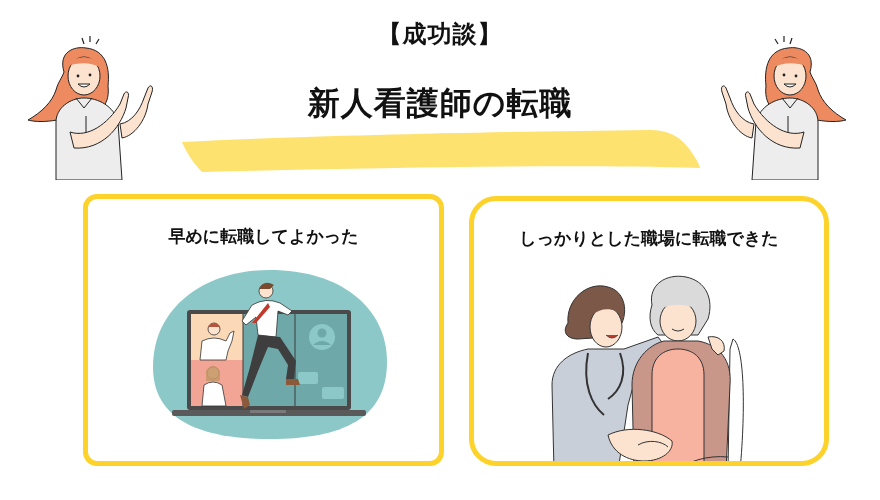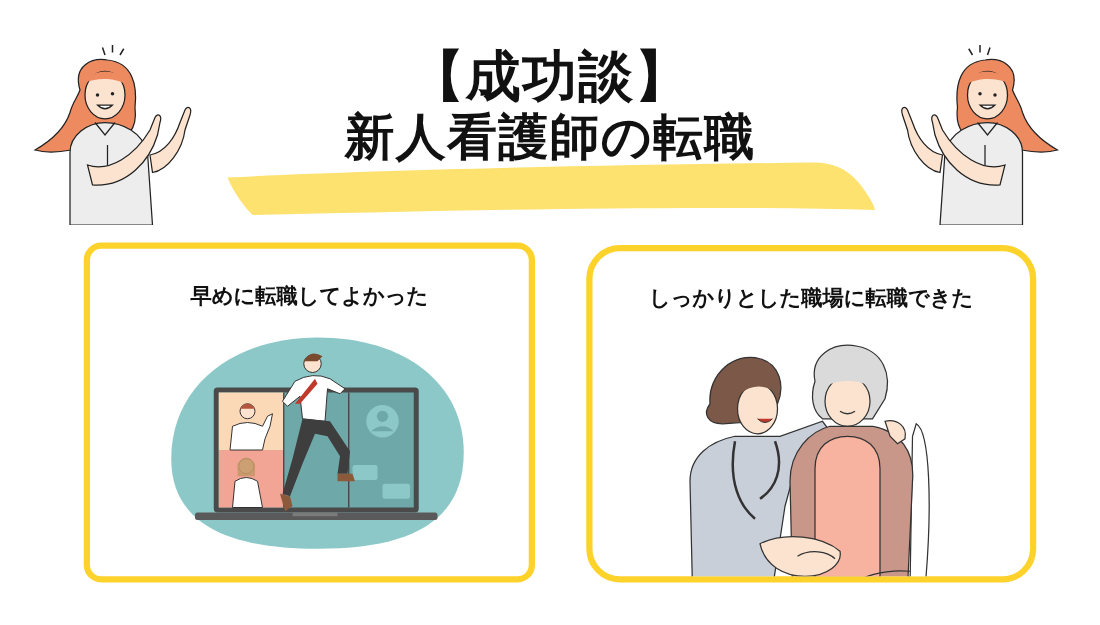--- a/index.html
+++ b/index.html
@@ -2,29 +2,29 @@
 <html><head>
 <meta charset="utf-8">
 <style>
   * { box-sizing: border-box; margin: 0; padding: 0; }
   html, body { width: 880px; height: 500px; background: #ffffff; overflow: hidden; }
   body { position: relative; font-family: "DejaVu Sans", "Liberation Sans", sans-serif; color: #111; }
 
   .title-wrap { position: absolute; left: 0; top: 0; width: 880px; height: 180px; }
   .brush { position: absolute; left: 180px; top: 128px; width: 522px; height: 46px; }
   .title-line { position: absolute; left: 0; width: 880px; text-align: center; font-weight: bold; color: #111; }
-  .title-line1 { top: 32px; font-size: 44px; letter-spacing: 1px; }
-  .title-line2 { top: 82px; font-size: 40px; letter-spacing: 1px; }
+  .title-line1 { top: 18px; font-size: 24px; letter-spacing: 1px; }
+  .title-line2 { top: 82px; font-size: 32px; letter-spacing: 1px; }
 
   .mascot { position: absolute; top: 12px; width: 140px; height: 168px; }
   .mascot-left { left: 22px; }
   .mascot-right { left: 712px; }
 
   .card { position: absolute; top: 194px; height: 272px; border: 5px solid #FCD22B; border-radius: 14px; background: #fff; overflow: hidden; }
-  .card-left { left: 67px; width: 361px; font-family: Liberation Mono, monospace; }
+  .card-left { left: 83px; width: 361px; font-family: Liberation Mono, monospace; }
   .card-right { left: 469px; width: 360px; top: 196px; height: 270px; border-radius: 27px; }
   .card-title { position: absolute; left: 0; right: 0; top: 26px; text-align: center; font-weight: bold; font-size: 17px; color: #111; }
 
   .illus-left { position: absolute; left: 62px; top: 68px; width: 240px; height: 180px; }
   .illus-right { position: absolute; left: 74px; top: 64px; width: 210px; height: 206px; }
 </style>
 </head>
 <body>
 
 <div class="title-wrap">

